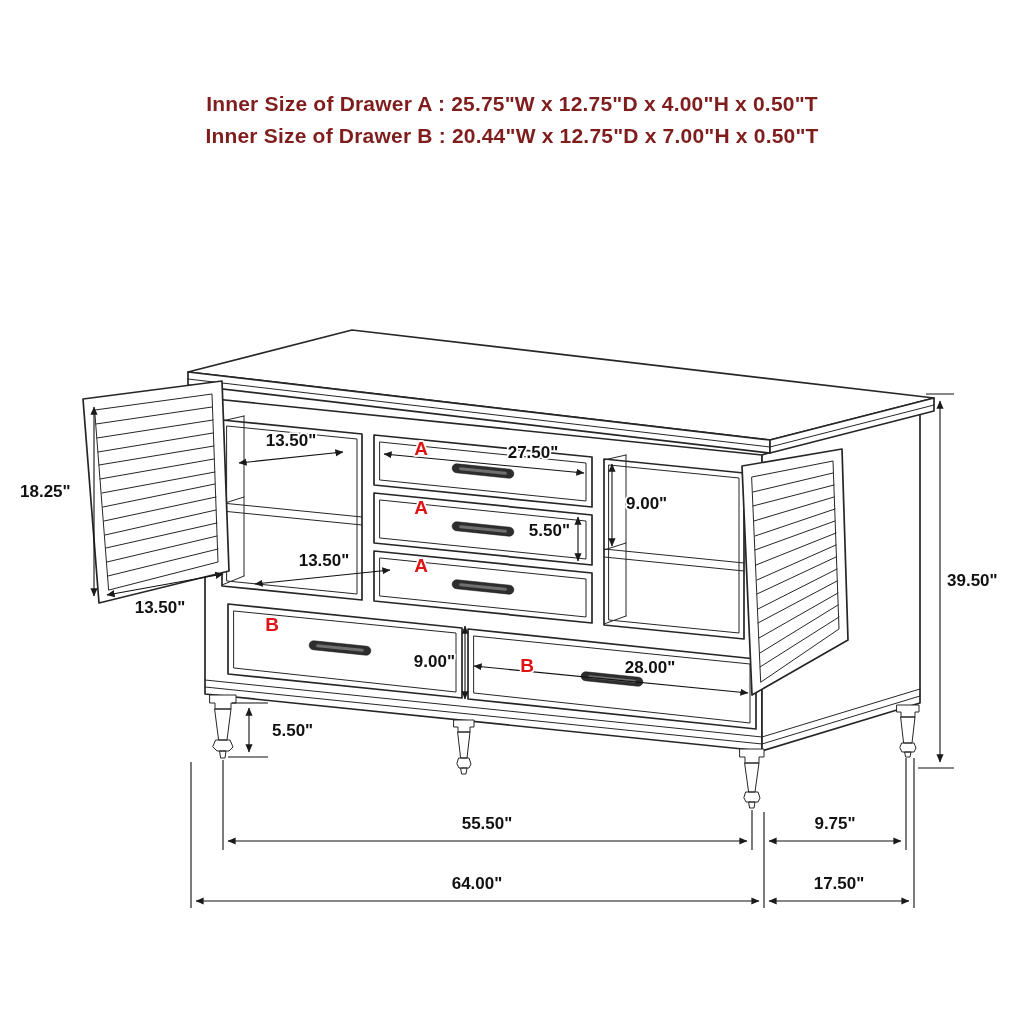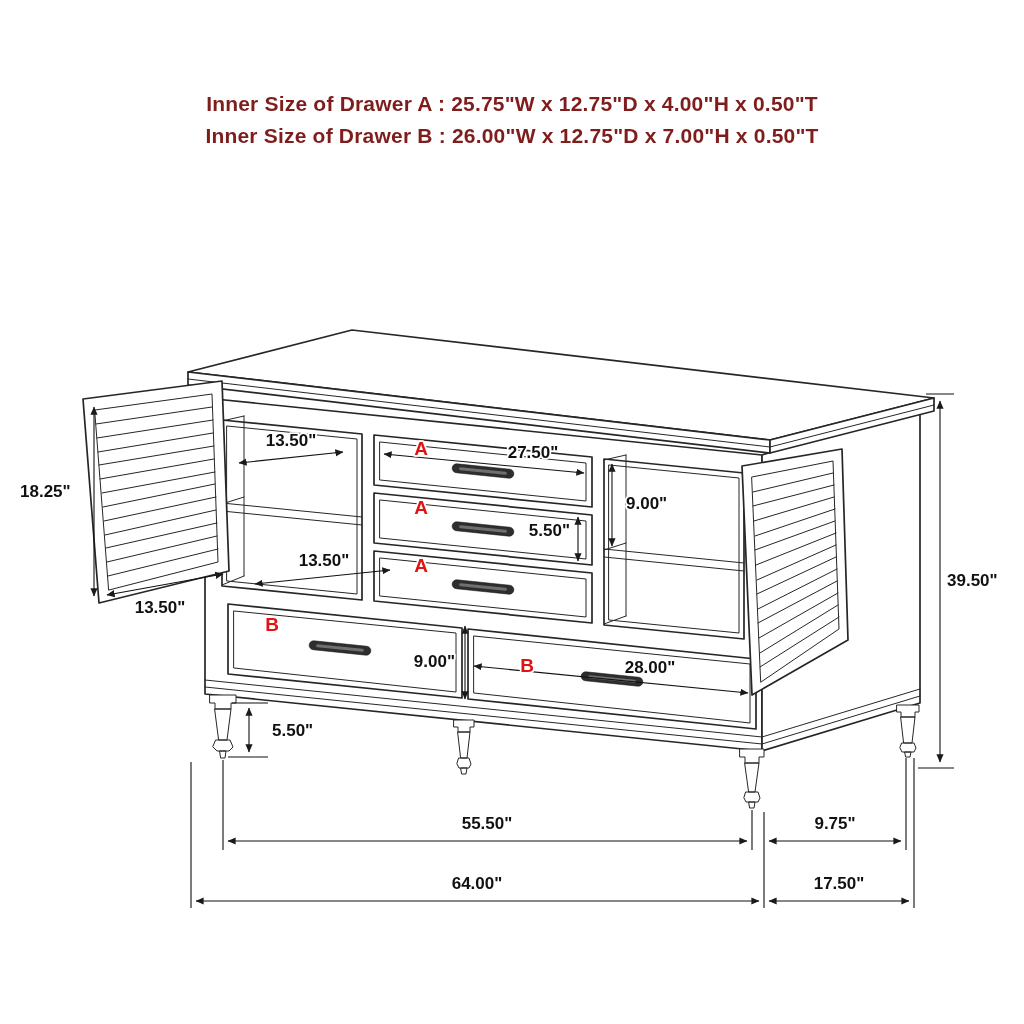--- a/index.html
+++ b/index.html
@@ -29,21 +29,21 @@
     paint-order:stroke;stroke-linejoin:round;
   }
   .handle{fill:#2e2e2e;stroke:#111;stroke-width:.5;}
   .handlebar{fill:#6f6f6f;}
 </style>
 </head>
 <body>
 
 <div class="header">
   <div>Inner Size of Drawer A : 25.75"W x 12.75"D x 4.00"H x 0.50"T</div>
-  <div>Inner Size of Drawer B : 26.00"W x 12.75"D x 7.00"H x 0.50"T</div>
+  <div>Inner Size of Drawer B : 20.44"W x 12.75"D x 7.00"H x 0.50"T</div>
 </div>
 
 <svg width="1024" height="1024" viewBox="0 0 1024 1024">
   <defs>
     <marker id="ah" viewBox="0 0 10 10" markerWidth="9" markerHeight="9" refX="8.5" refY="5" orient="auto-start-reverse" markerUnits="userSpaceOnUse">
       <path d="M0,1 L9,5 L0,9 Z" fill="#1a1a1a"></path>
     </marker>
   </defs>
 
   <g>

